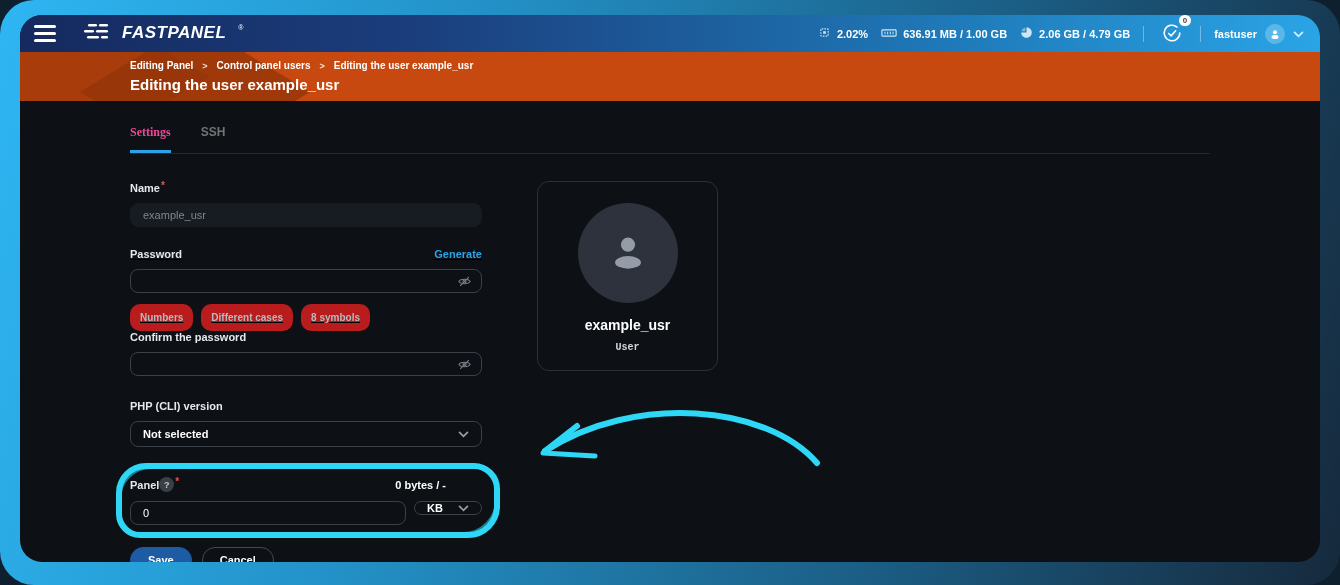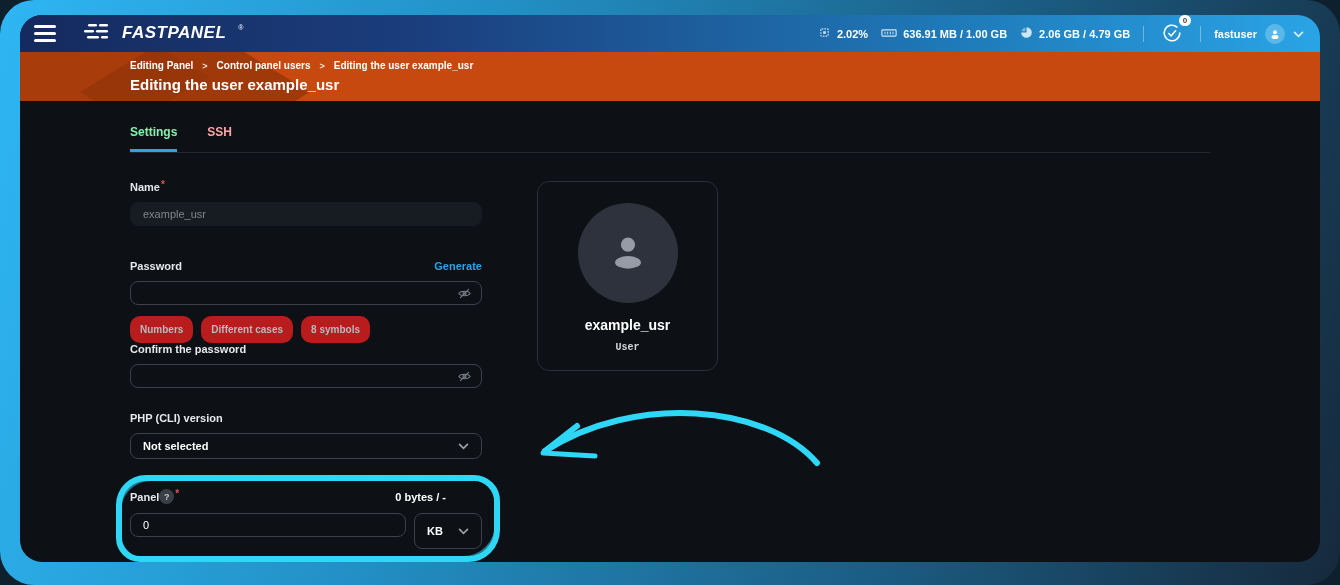--- a/index.html
+++ b/index.html
@@ -40,60 +40,60 @@
   .orange > * { position:relative; z-index:1; }
   .breadcrumb { display:flex; align-items:center; gap:9px; font-size:10px; font-weight:bold; }
   .crumb { cursor:pointer; }
   .crumb-sep { opacity:.85; font-size:9px; }
   .page-title { font-size:15px; font-weight:bold; margin-top:5px; }
 
   
   .content { position:relative; height:467px; }
   .tabs-row { margin:24px 110px 0 110px; border-bottom:1px solid #24272d;
     display:flex; gap:30px; }
-  .tab { font-size:12px; font-weight:bold; padding-bottom:10px; cursor:pointer; color:#fca5a5; }
-  .tab.active { color:#86efac; border-bottom:3px solid #2ba3e8; }
+  .tab { font-size:12px; font-weight:bold; padding-bottom:10px; cursor:pointer; color:#737373; }
+  .tab.active { color:#ec4899; border-bottom:3px solid #2ba3e8;font-family:Liberation Serif, serif; }
 
   .form-col { width:352px; margin:28px 0 0 110px; }
   .label-row { display:flex; justify-content:space-between; align-items:center; margin-bottom:9px; }
   .field-label { font-size:11px; font-weight:bold; color:#e6e8eb; display:flex; align-items:center; gap:0; }
   .req { color:#e25555; font-size:10px; margin-left:1px; position:relative; top:-3px; }
   .link { color:#2ba3e8; font-size:11px; font-weight:bold; cursor:pointer; }
 
   .text-input { width:100%; height:24px; border-radius:8px; font-size:11px; padding:0 12px;
     font-family:"Liberation Sans",sans-serif; outline:none; }
   .input-disabled { background:#171b22; border:1px solid #171b22; color:#80858e; }
   .input-normal { background:transparent; border:1px solid #3c4149; color:#fff; }
   .input-wrap { position:relative; }
   .eye { position:absolute; right:10px; top:5px; cursor:pointer; }
 
   .badges { display:flex; gap:8px; margin-top:11px; }
   .pill { background:#b91c1c; color:#b6bac1; font-size:10px; font-weight:bold;
     padding:8px 10px; border-radius:10px; }
 
-  .group-pass { margin-top:34px; }
+  .group-pass { margin-top:21px;text-decoration:underline; }
   .group-confirm { }
   .group-php { margin-top:24px; }
 
   .select { height:26px; display:flex; align-items:center; justify-content:space-between;
     border:1px solid #3c4149; border-radius:8px; padding:0 12px; font-size:11px; font-weight:bold;
     color:#fff; cursor:pointer; background:transparent; }
 
   
   .quota-wrap { position:relative; margin-top:30px; }
   .sketch-box { position:absolute; left:-14px; right:-18px; top:-14px; bottom:-13px;
     border:6px solid #2fd7f6; border-radius:30px 26px 32px 24px; pointer-events:none; z-index:2; }
   .sketch-box::after { content:""; position:absolute; inset:-3px; border:2px solid #2fd7f6;
     border-radius:32px 28px 34px 26px; opacity:.55; transform:rotate(-.4deg); }
   .help-badge { width:15px; height:15px; border-radius:50%; background:#3a3f47; color:#c3c7ce;
     font-size:9px; font-weight:bold; display:inline-flex; align-items:center; justify-content:center; cursor:pointer; }
   .quota-usage { font-size:11px; font-weight:bold; color:#fff; padding-right:36px; }
   .quota-inputs { display:flex; gap:8px; margin-top:2px; }
   .quota-inputs .text-input { flex:1; }
-  .unit-select { width:68px; height:36px; }
+  .unit-select { width:68px; height:14px; }
 
   .btn-row { display:flex; gap:10px; margin-top:22px; }
   .btn { font-size:11px; font-weight:bold; border-radius:14px; padding:6px 17px; cursor:pointer;
     font-family:"Liberation Sans",sans-serif; }
   .btn-primary { background:#1d5ba3; color:#fff; border:1px solid #1d5ba3; }
   .btn-ghost { background:transparent; color:#fff; border:1px solid #454a52; }
 
   
   .user-card { position:absolute; left:517px; top:56px; width:181px; height:190px;
     border:1px solid #2c3038; border-radius:12px; display:flex; flex-direction:column; align-items:center; }

